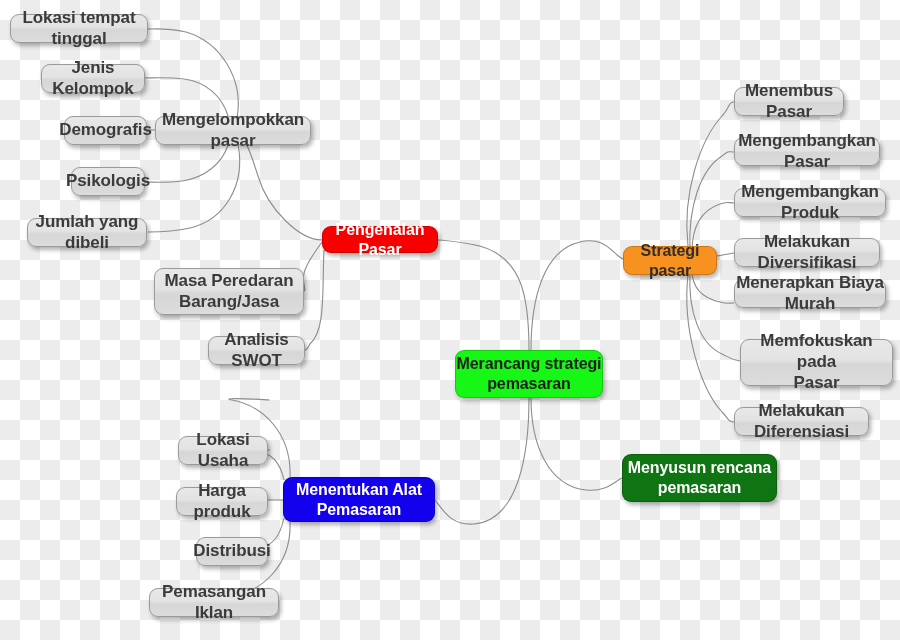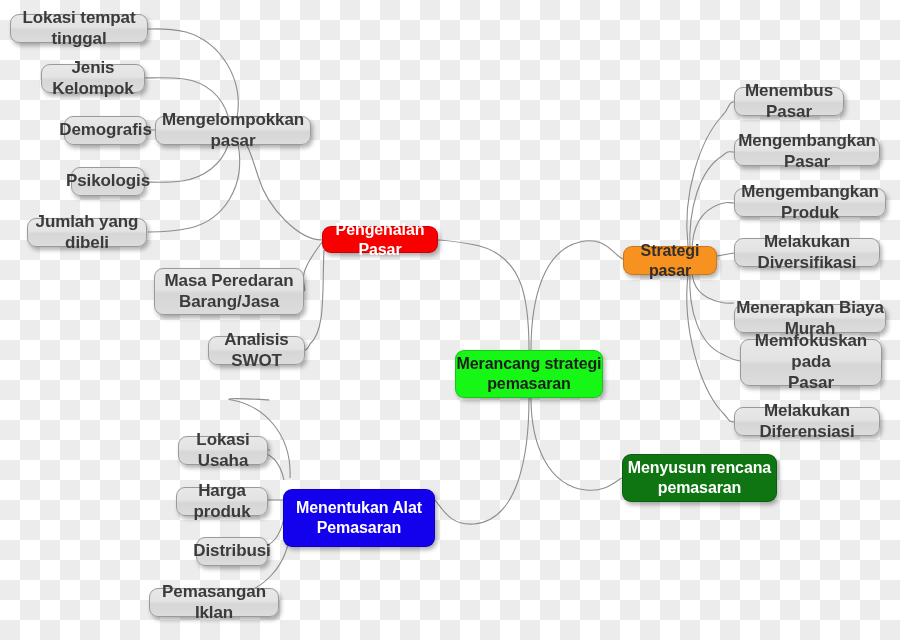--- a/index.html
+++ b/index.html
@@ -103,21 +103,21 @@
     </g>
   </svg>
 
   <div class="node accent green" style="left:455px; top:350px; width:148px; height:48px;">Merancang strategi
 pemasaran</div>
 
   <div class="node accent red" style="left:322px; top:226px; width:116px; height:27px;">Pengenalan Pasar</div>
 
   <div class="node accent orange" style="left:623px; top:246px; width:94px; height:29px;">Strategi pasar</div>
 
-  <div class="node accent blue" style="left:283px; top:477px; width:152px; height:58px;margin-top:12px;">Menentukan Alat
+  <div class="node accent blue" style="left:283px; top:477px; width:152px; height:45px;">Menentukan Alat
 Pemasaran</div>
 
   <div class="node accent dgreen" style="left:622px; top:454px; width:155px; height:48px;">Menyusun rencana
 pemasaran</div>
 
   <div class="node gray" style="left:155px; top:116px; width:156px; height:29px;">Mengelompokkan pasar</div>
 
   <div class="node gray" style="left:10px; top:14px; width:138px; height:29px;">Lokasi tempat tinggal</div>
   <div class="node gray" style="left:64px; top:116px; width:83px; height:29px;">Demografis</div>
   <div class="node gray" style="left:41px; top:64px; width:104px; height:29px;">Jenis Kelompok</div>
@@ -130,18 +130,18 @@
 
   <div class="node gray" style="left:178px; top:436px; width:90px; height:29px;">Lokasi Usaha</div>
   <div class="node gray" style="left:176px; top:487px; width:92px; height:29px;">Harga produk</div>
   <div class="node gray" style="left:196px; top:537px; width:72px; height:29px;">Distribusi</div>
   <div class="node gray" style="left:149px; top:588px; width:130px; height:29px;">Pemasangan Iklan</div>
 
   <div class="node gray" style="left:734px; top:87px; width:110px; height:29px;">Menembus Pasar</div>
   <div class="node gray" style="left:734px; top:137px; width:146px; height:29px;">Mengembangkan Pasar</div>
   <div class="node gray" style="left:734px; top:188px; width:152px; height:29px;">Mengembangkan Produk</div>
   <div class="node gray" style="left:734px; top:238px; width:146px; height:29px;">Melakukan Diversifikasi</div>
-  <div class="node gray" style="left:734px; top:304px; width:152px; height:29px;">Menerapkan Biaya Murah</div>
-  <div class="node gray" style="left:740px; top:339px; width:142px; height:47px;">Memfokuskan pada
+  <div class="node gray" style="left:734px; top:279px; width:152px; height:29px;">Menerapkan Biaya Murah</div>
+  <div class="node gray" style="left:740px; top:339px; width:153px; height:47px;">Memfokuskan pada
 Pasar</div>
-  <div class="node gray" style="left:734px; top:407px; width:146px; height:29px;">Melakukan Diferensiasi</div>
+  <div class="node gray" style="left:734px; top:407px; width:135px; height:29px;">Melakukan Diferensiasi</div>
 
 </div>
 
 </body></html>

